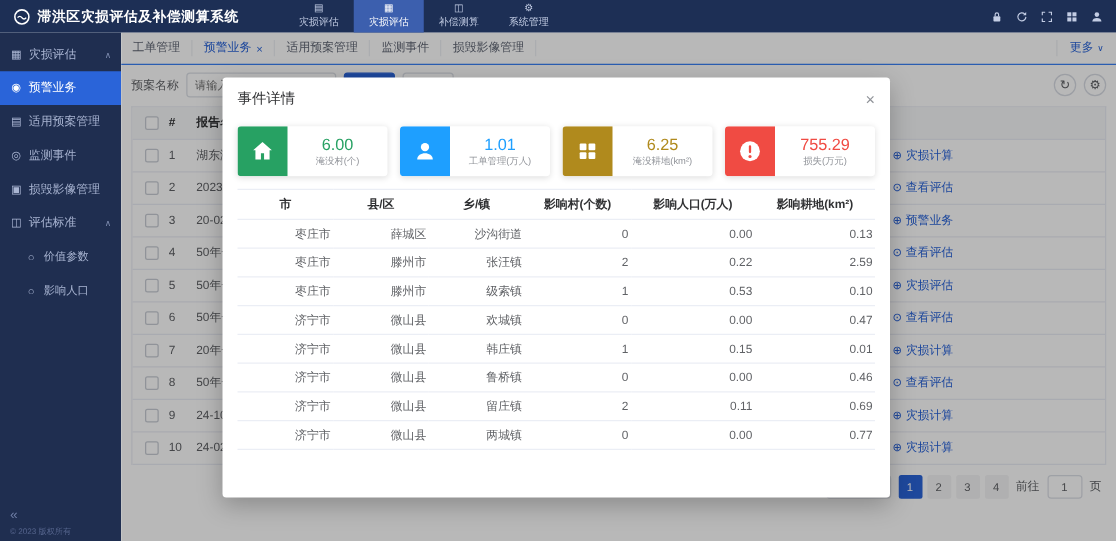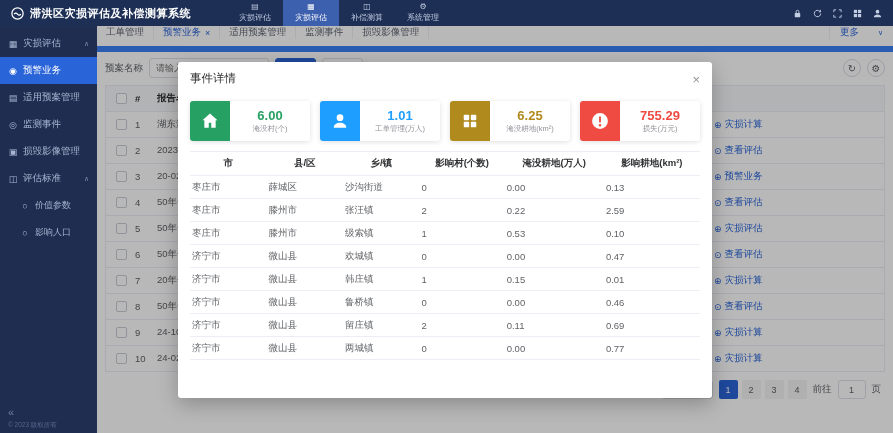--- a/index.html
+++ b/index.html
@@ -27,27 +27,27 @@
   .side-item{height:27px;display:flex;align-items:center;gap:5px;padding:0 8px;font-size:9.5px;cursor:pointer;white-space:nowrap;overflow:hidden}
   .side-item .s-ic{font-size:9px;width:10px;text-align:center;flex:none}
   .side-item .s-arrow{margin-left:auto;font-size:7px;color:#7f8db0}
   .side-item.active{background:#2a64d9;color:#fff}
   .side-item.lvl1{padding-left:20px;font-size:9px}
   .side-collapse{position:absolute;bottom:15px;left:8px;color:#6f7ea6;font-size:11px;cursor:pointer}
   .side-copy{position:absolute;bottom:3px;left:8px;font-size:6.5px;color:#55648c;white-space:nowrap}
 
   
   .main{flex:1;position:relative;min-width:0;display:flex;flex-direction:column;background:#f0f2f5}
-  .tabbar{height:26px;background:#fff;border-bottom:6px solid #3b82f6;display:flex;align-items:flex-start;flex:none}
+  .tabbar{height:26px;background:#fff;border-bottom:1px solid #3b82f6;display:flex;align-items:center;flex:none}
   .tabs{display:flex}
   .tab{display:flex;align-items:center;padding:0 9px;font-size:9.5px;color:#5f6573;border-right:1px solid #eef0f4;cursor:pointer;gap:4px;white-space:nowrap}
   .tab.active{color:#2a64d9}
   .tab-x{font-size:9px;color:#8a8f99}
   .tab.active .tab-x{color:#2a64d9}
-  .more-btn{margin-left:auto;color:#2a64d9;font-size:9.5px;padding:0 10px;border-left:1px solid #eef0f4;display:flex;align-items:center;gap:19px;cursor:pointer}
+  .more-btn{margin-left:auto;color:#2a64d9;font-size:9.5px;padding:0 10px;border-left:1px solid #eef0f4;display:flex;align-items:center;gap:3px;cursor:pointer}
   .more-caret{font-size:7px}
 
   .content{flex:1;padding:6px 8px 0;display:flex;flex-direction:column;min-height:0;background:#fff}
   .filter-row{display:flex;align-items:center;gap:6px;margin-bottom:7px}
   .filter-label{font-size:9.5px;color:#606266;white-space:nowrap}
   .filter-input{width:120px;height:20px;border:1px solid #dcdfe6;border-radius:3px;font-size:9px;padding:0 6px;background:#fff;color:#606266;outline:none}
   .btn{height:20px;padding:0 10px;font-size:9.5px;border-radius:3px;border:1px solid #dcdfe6;background:#fff;color:#606266;cursor:pointer}
   .btn.primary{background:#2a64d9;border-color:#2a64d9;color:#fff}
   .tool-ics{margin-left:auto;display:flex;gap:6px}
   .tool-ic{width:18px;height:18px;border-radius:50%;border:1px solid #d8dce4;display:flex;align-items:center;justify-content:center;font-size:10px;color:#606266;background:#fff;cursor:pointer}
@@ -80,25 +80,25 @@
   .modal-title{font-size:11.5px;color:#303133}
   .modal-close{color:#909399;font-size:13px;cursor:pointer;line-height:1}
   .modal-tabs{display:flex;gap:18px;padding:0 12px;border-bottom:1px solid #e4e7ed}
   .mtab{font-size:10px;color:#303133;padding:5px 0 6px;cursor:pointer;border-bottom:2px solid transparent}
   .mtab.active{color:#2a64d9;border-bottom-color:#2a64d9}
   .cards{display:flex;gap:10px;padding:10px 12px 8px}
   .card{flex:1;display:flex;align-items:center;background:#fff;box-shadow:0 1px 5px rgba(0,0,0,.13);border-radius:3px;overflow:hidden}
   .card-ic{width:40px;height:40px;display:flex;align-items:center;justify-content:center;flex:none}
   .card-ic svg{width:20px;height:20px}
   .card-body{flex:1;display:flex;flex-direction:column;align-items:center;gap:1px}
-  .card-val{font-size:13px;font-weight:bold}
+  .card-val{font-size:13px;font-weight:normal}
   .card-lbl{font-size:7.5px;color:#909399;white-space:nowrap}
   .mtable{margin:2px 12px 10px;border-collapse:collapse;width:calc(100% - 24px);font-size:9.5px}
   .mtable th{color:#303133;font-weight:bold;padding:5px 2px;border-top:1px solid #ebeef5;border-bottom:1px solid #ebeef5;text-align:center;white-space:nowrap}
-  .mtable td{color:#606266;padding:4.5px 2px;border-bottom:1px solid #ebeef5;text-align:left;white-space:nowrap}
+  .mtable td{color:#606266;padding:4.5px 2px;border-bottom:1px solid #ebeef5;text-align:right;white-space:nowrap}
   .mtable th:nth-child(-n+3),.mtable td:nth-child(-n+3){width:15%}
 </style>
 </head>
 <body>
 
 <div class="app">
 
   <header class="hdr">
     <div class="logo">
       <span class="logo-ic">
@@ -438,21 +438,21 @@
                 </span>
               </div>
             </div>
           <table class="mtable">
             <thead>
                 <tr>
                   <th>市</th>
                   <th>县/区</th>
                   <th>乡/镇</th>
                   <th>影响村(个数)</th>
-                  <th>淹没耕地(万人)</th>
+                  <th>影响人口(万人)</th>
                   <th>影响耕地(km²)</th>
                 </tr>
               </thead>
             <tbody>
                 <tr>
                   <td>枣庄市</td>
                   <td>薛城区</td>
                   <td>沙沟街道</td>
                   <td>0</td>
                   <td>0.00</td>

